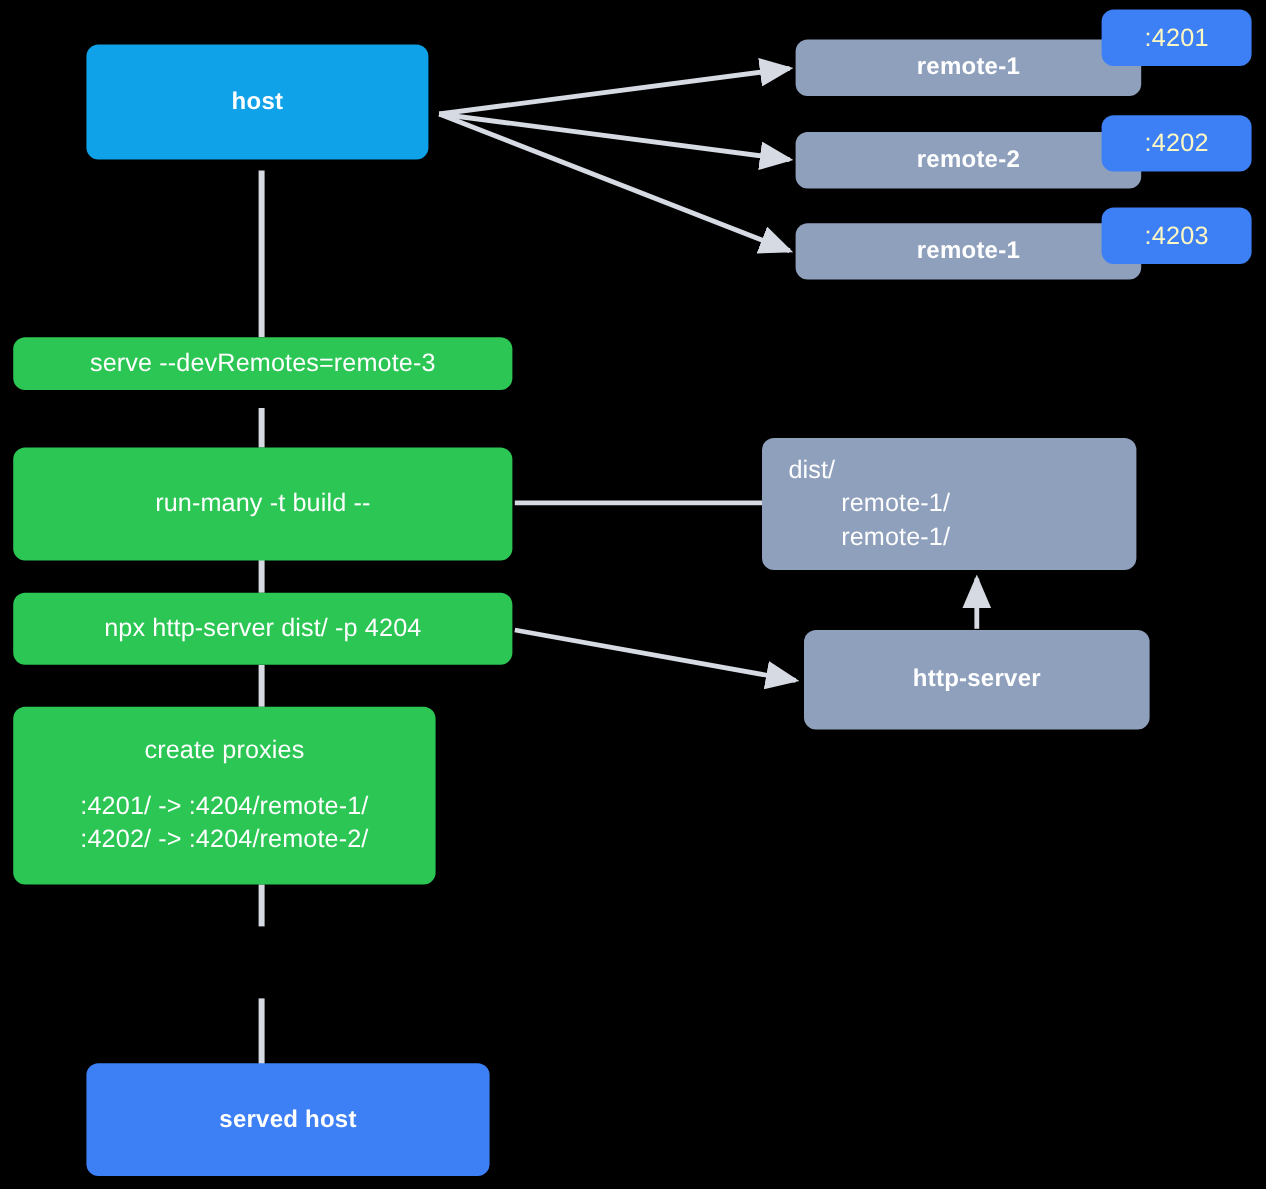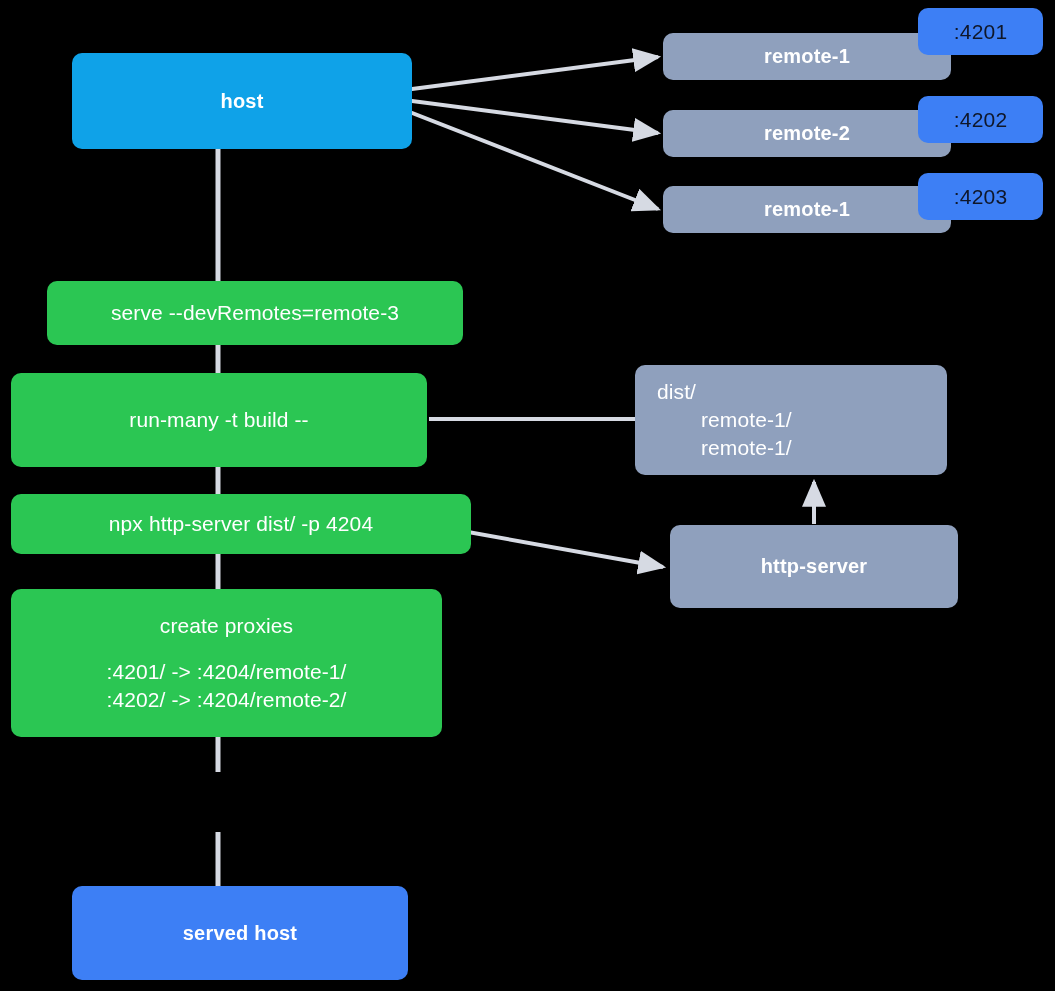--- a/index.html
+++ b/index.html
@@ -69,21 +69,21 @@
   }
   .node.dist {
     justify-content: flex-start;
     text-align: left;
     padding-left: 22px;
   }
   .badge {
     position: absolute;
     box-sizing: border-box;
     background: #3D7FF5;
-    color: #0f172a;
+    color: #fef9c3;
     border-radius: 10px;
     display: flex;
     align-items: center;
     justify-content: center;
     font-size: 21px;
     font-weight: normal;
     letter-spacing: 0.2px;
     z-index: 5;
   }
   .multiline {
@@ -141,21 +141,21 @@
 
     <g>
       <path d="M429,525 L663,567" stroke="#D6DAE3" stroke-width="4" fill="none" marker-end="url(#arrowhead)"></path>
     </g>
 
     <g>
       <path d="M814,524 L814,482" stroke="#D6DAE3" stroke-width="4" fill="none" marker-end="url(#arrowhead)"></path>
     </g>
   </svg>
 
-  <div class="node host" style="left:72px; top:53px; width:340px; height:96px;">
+  <div class="node host" style="left:72px; top:37px; width:285px; height:96px;">
     <span>host</span>
   </div>
 
   <div class="node gray" style="left:663px; top:33px; width:288px; height:47px;">
     <span>remote-1</span>
   </div>
   <div class="badge" style="left:918px; top:8px; width:125px; height:47px;">
     <span>:4201</span>
   </div>
 
@@ -166,35 +166,35 @@
     <span>:4202</span>
   </div>
 
   <div class="node gray" style="left:663px; top:186px; width:288px; height:47px;">
     <span>remote-1</span>
   </div>
   <div class="badge" style="left:918px; top:173px; width:125px; height:47px;">
     <span>:4203</span>
   </div>
 
-  <div class="node cmd" style="left:11px; top:281px; width:416px; height:64px;margin-left:36px;">
+  <div class="node cmd" style="left:11px; top:281px; width:416px; height:44px;">
     <span>serve --devRemotes=remote-3</span>
   </div>
 
   <div class="node cmd" style="left:11px; top:373px; width:416px; height:94px;">
     <span class="multiline">
       <span class="ln">run-many -t build --</span>
     </span>
   </div>
 
-  <div class="node cmd" style="left:11px; top:494px; width:460px; height:60px;">
+  <div class="node cmd" style="left:11px; top:494px; width:416px; height:60px;">
     <span>npx http-server dist/ -p 4204</span>
   </div>
 
-  <div class="node cmd" style="left:11px; top:589px; width:431px; height:148px;align-items:center;">
+  <div class="node cmd" style="left:11px; top:589px; width:352px; height:148px;align-items:center;">
     <span class="multiline">
       <span class="ln">create proxies</span>
       <span class="gap"></span>
       <span class="ln">:4201/ -&gt; :4204/remote-1/</span>
       <span class="ln">:4202/ -&gt; :4204/remote-2/</span>
     </span>
   </div>
 
 
   <div class="node servedhost" style="left:72px; top:886px; width:336px; height:94px;">

